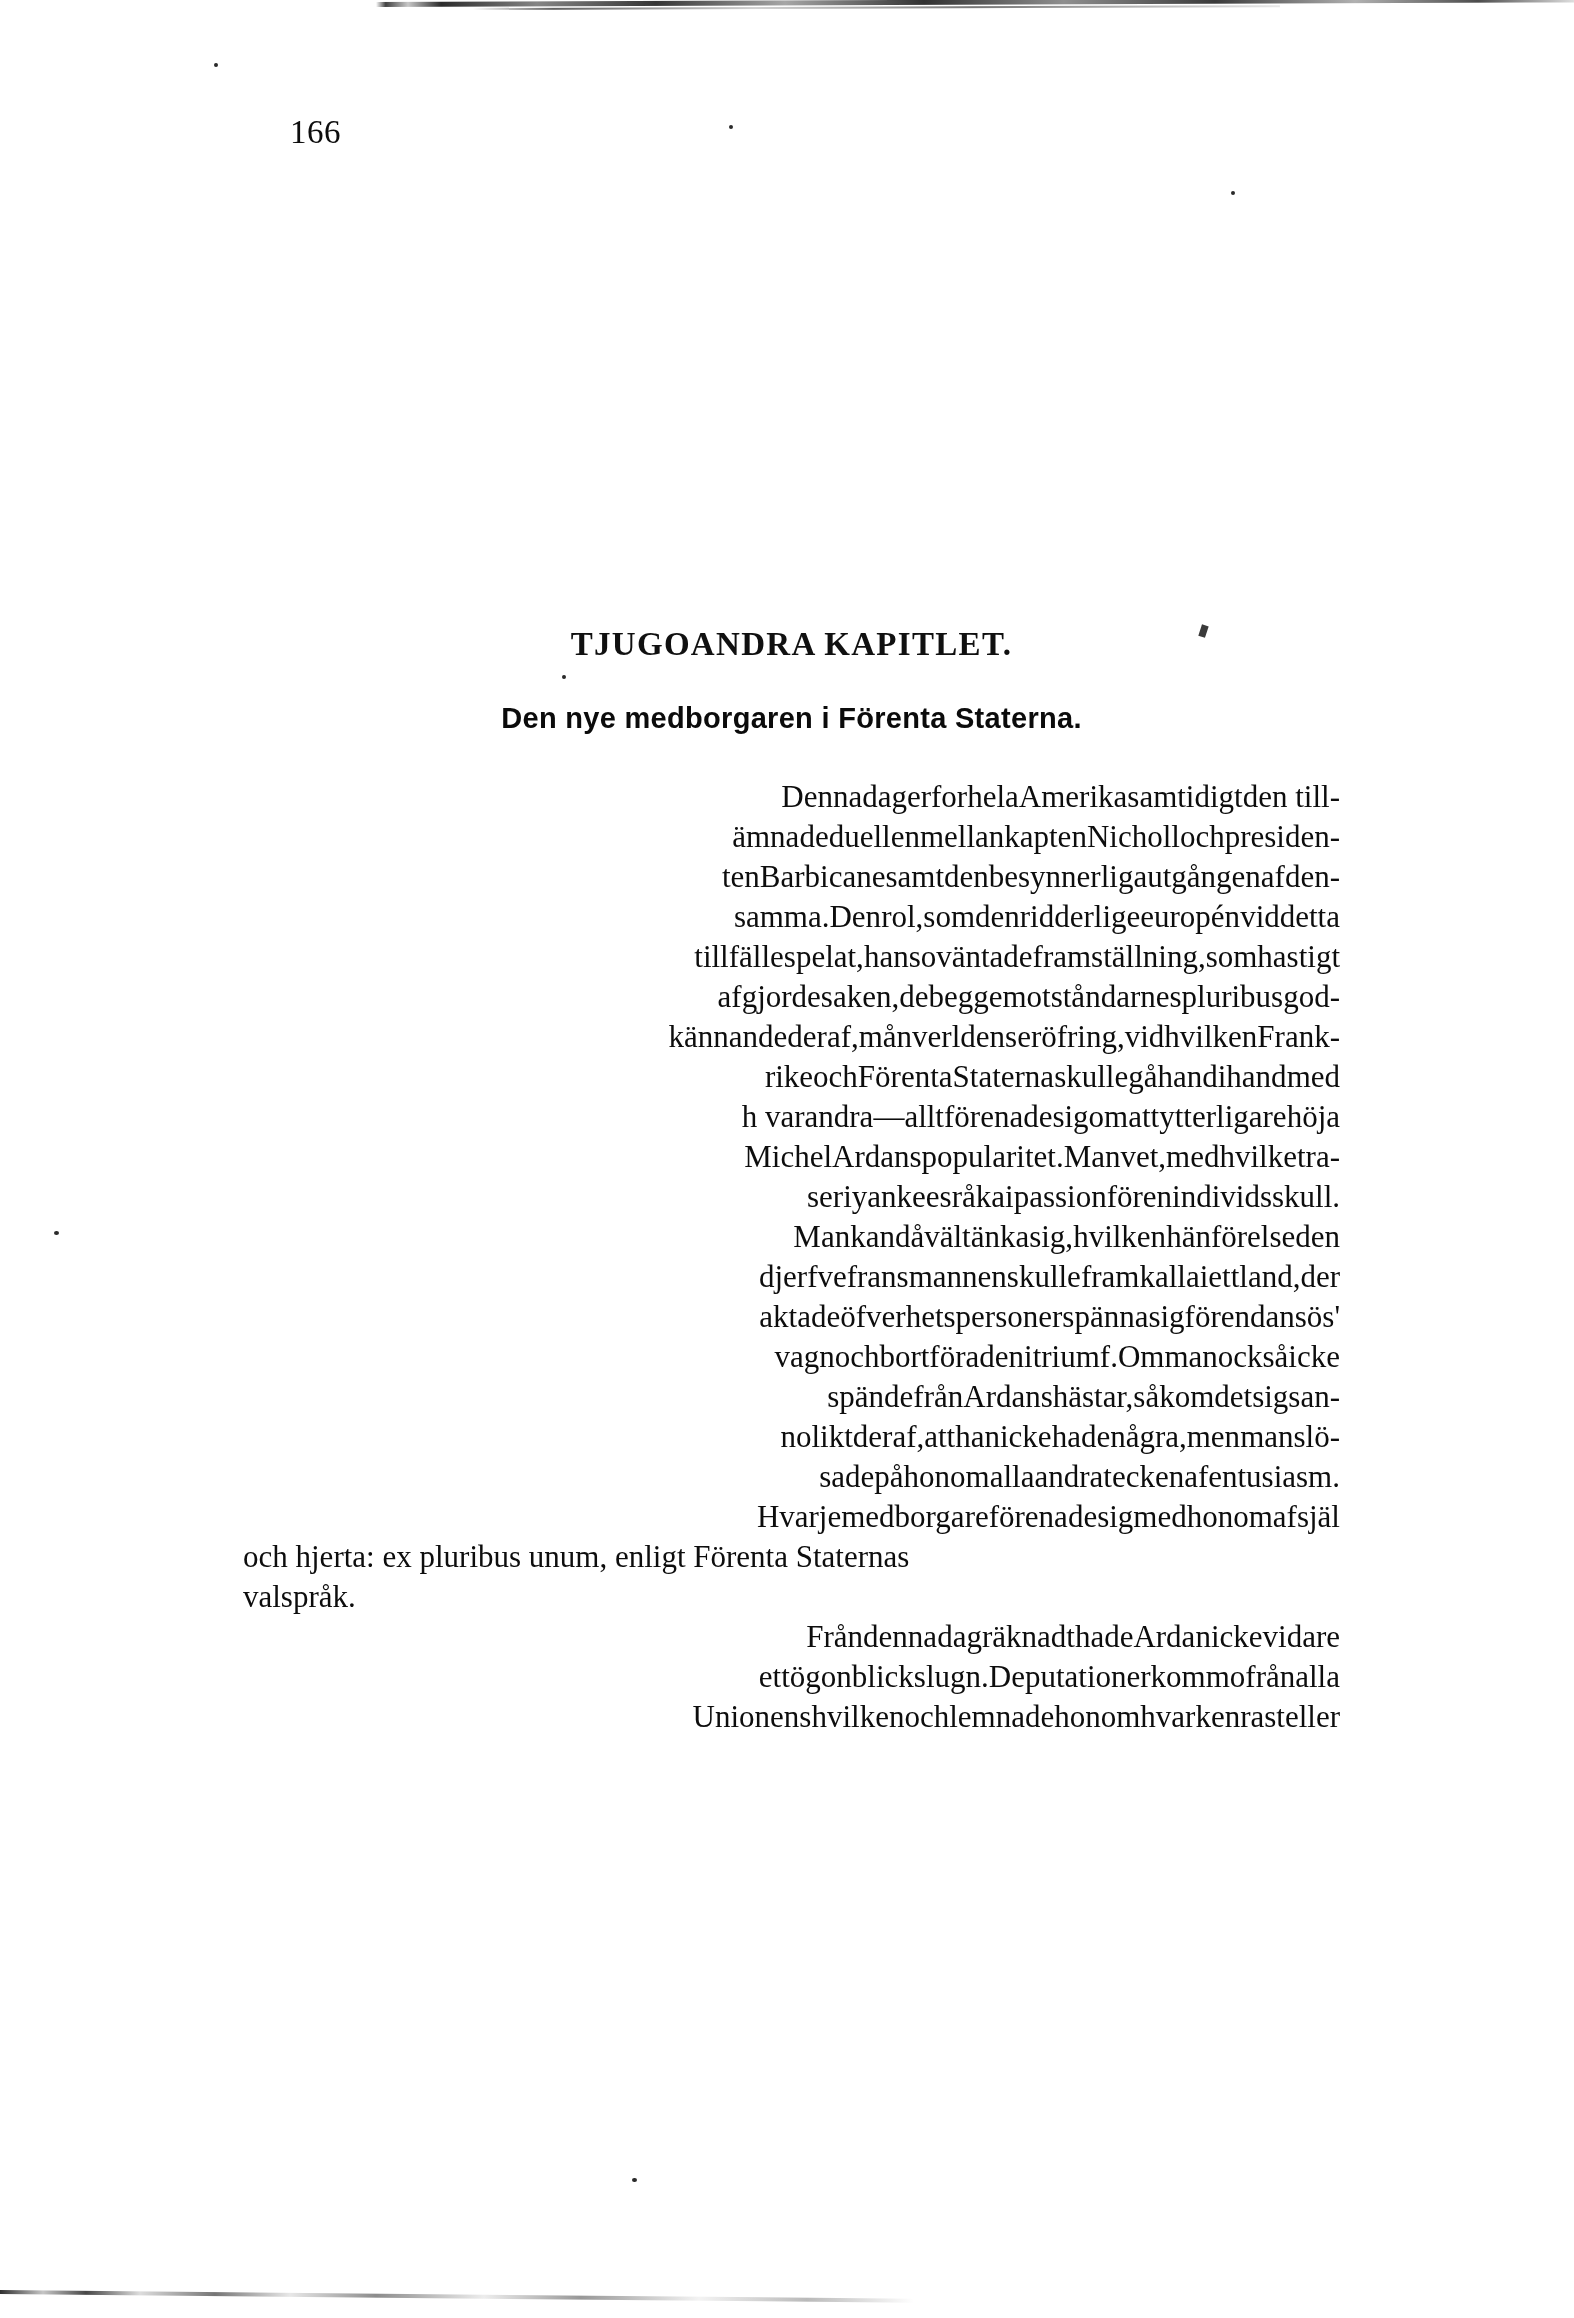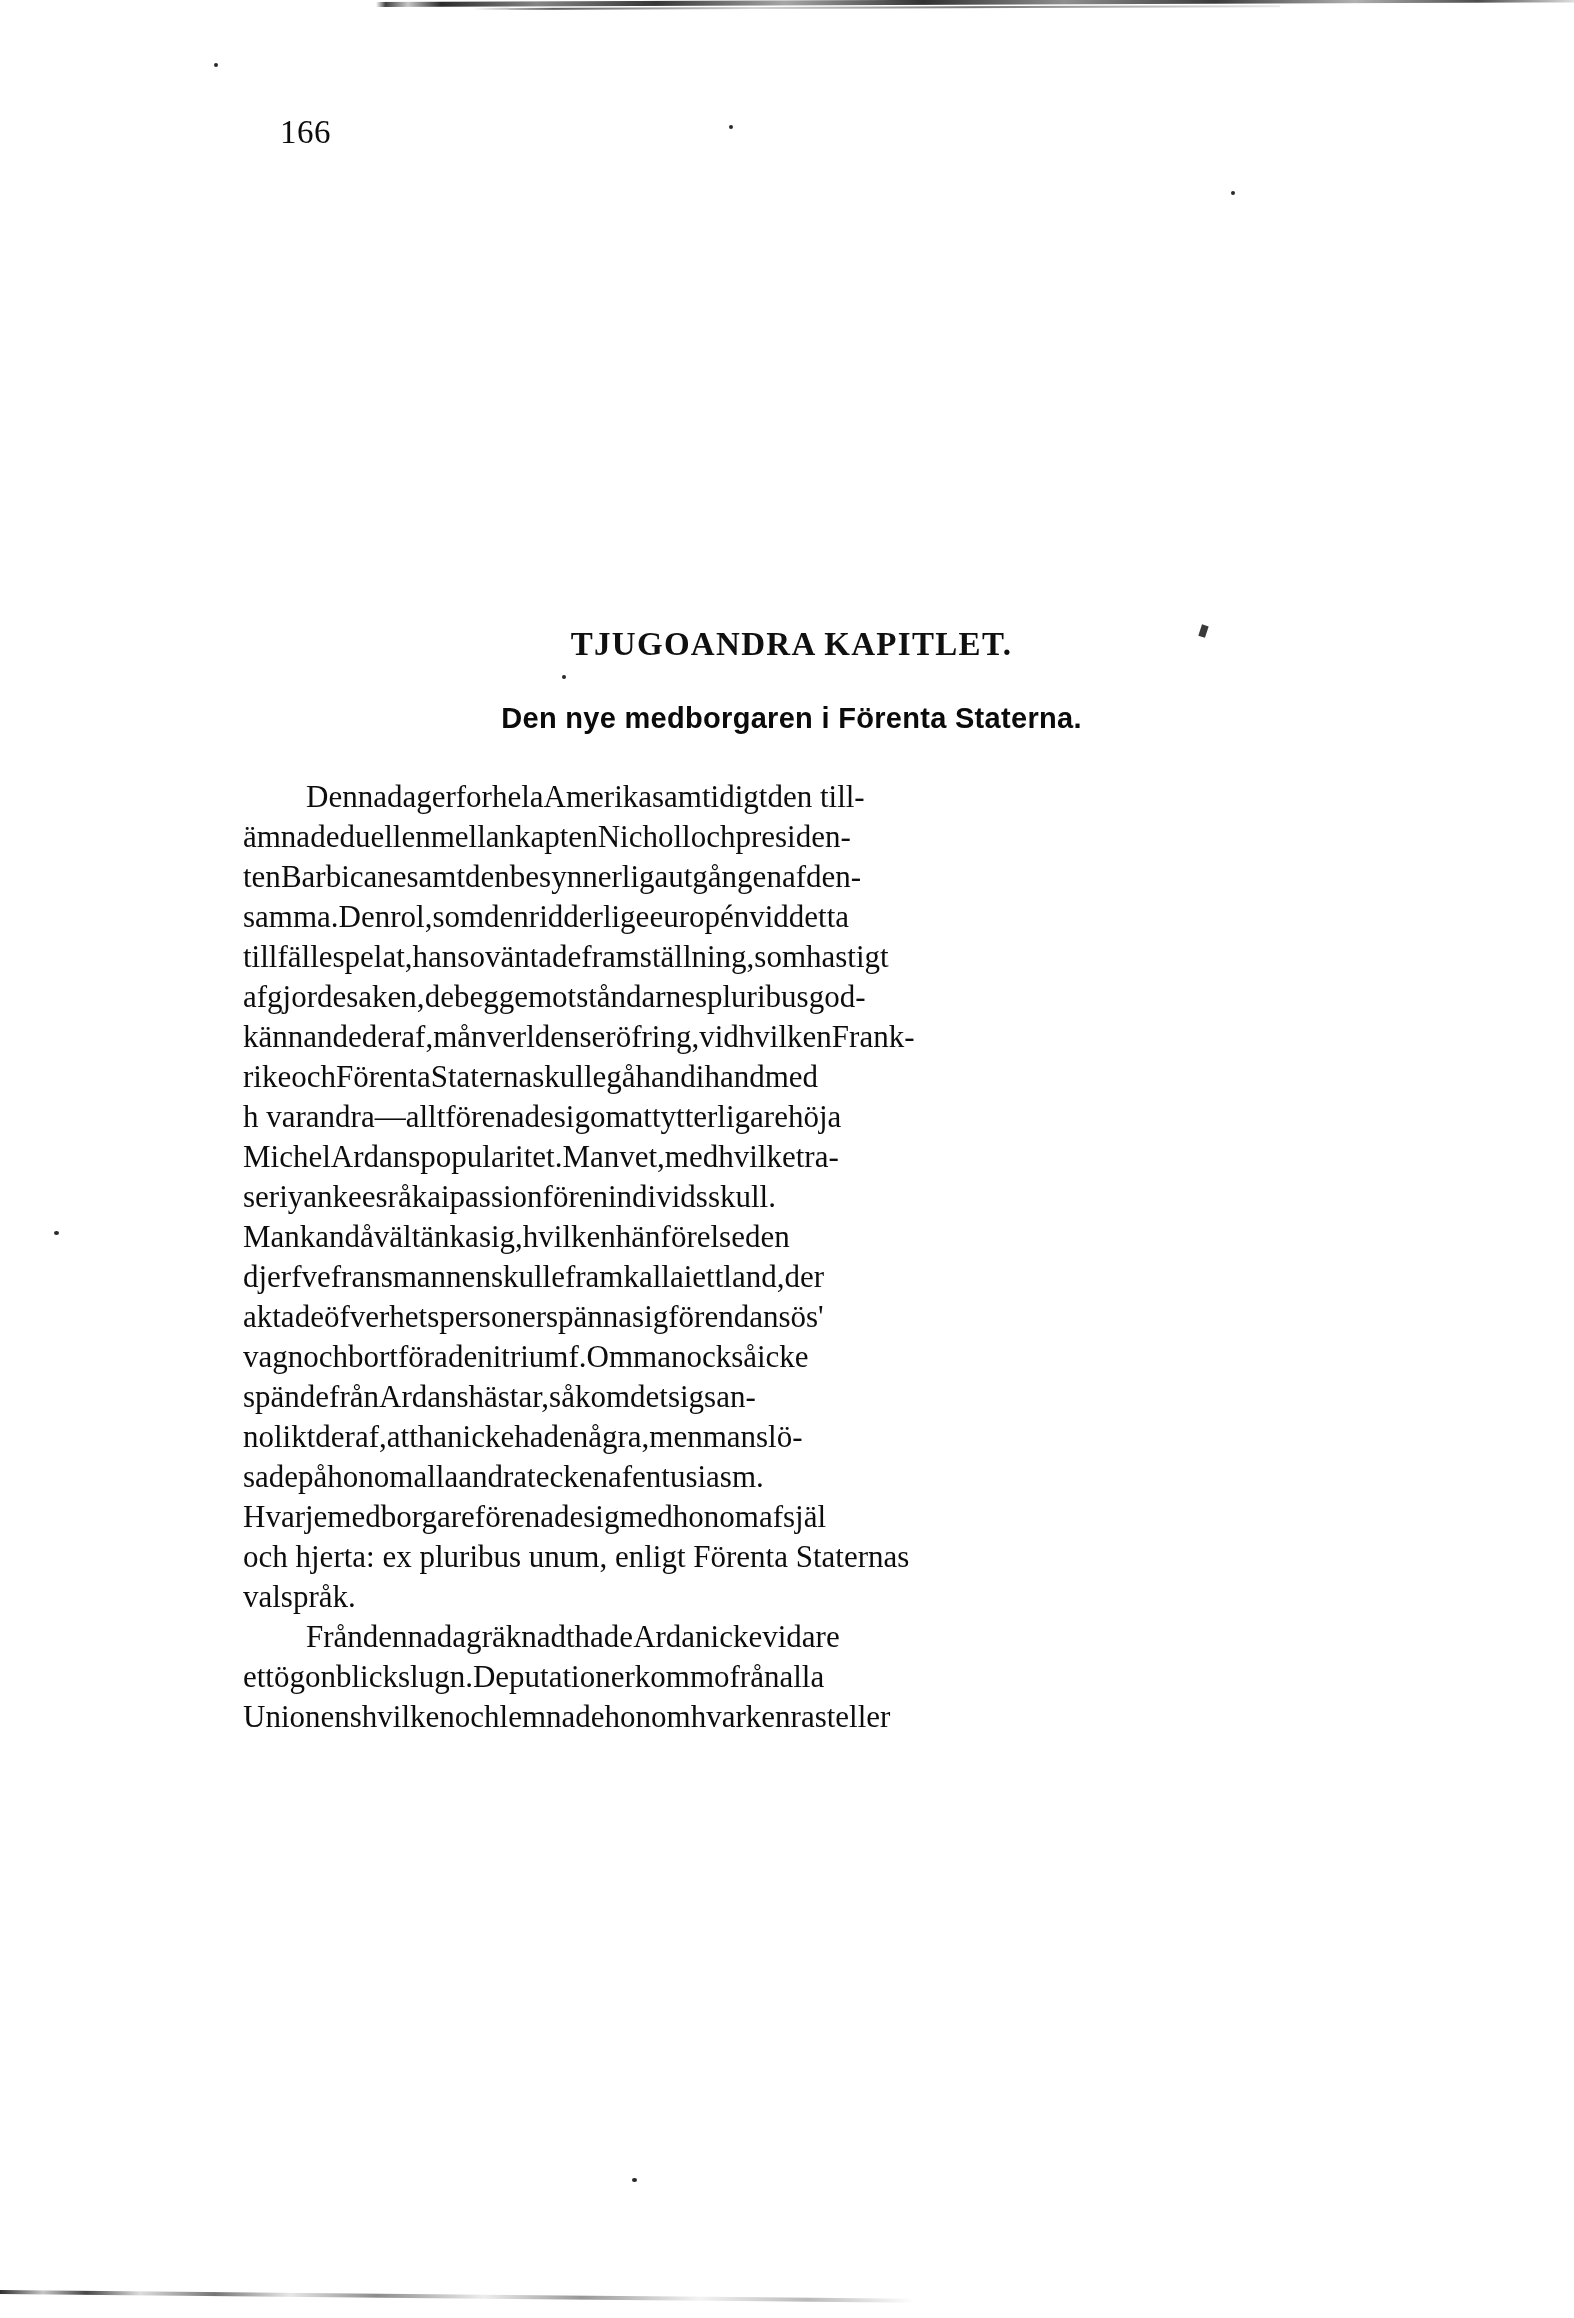--- a/index.html
+++ b/index.html
@@ -87,21 +87,21 @@
   }
   .speck {
     position: absolute;
     background: #2a2a2a;
     border-radius: 50%;
   }
 
   
   .folio {
     position: absolute;
-    left: 280px;
+    left: 290px;
     top: 116px;
     font-size: 33px;
     letter-spacing: 0.5px;
     line-height: 1;
     color: #0d0d0d;
   }
 
   
   .textblock {
     position: absolute;
@@ -134,21 +134,21 @@
     line-height: 40px;
     color: #0d0d0d;
     margin: 0;
   }
 
   
   .ln {
     display: flex;
     width: 100%;
     white-space: pre;
-    justify-content: flex-start;
+    justify-content: flex-end;
   }
   .ln.last { justify-content: flex-start; }
   .ln .w { display: inline-block; }
   .ln .ind {
     display: inline-block;
     width: 63px;
   }
   .ital { }
 
   .tick {

